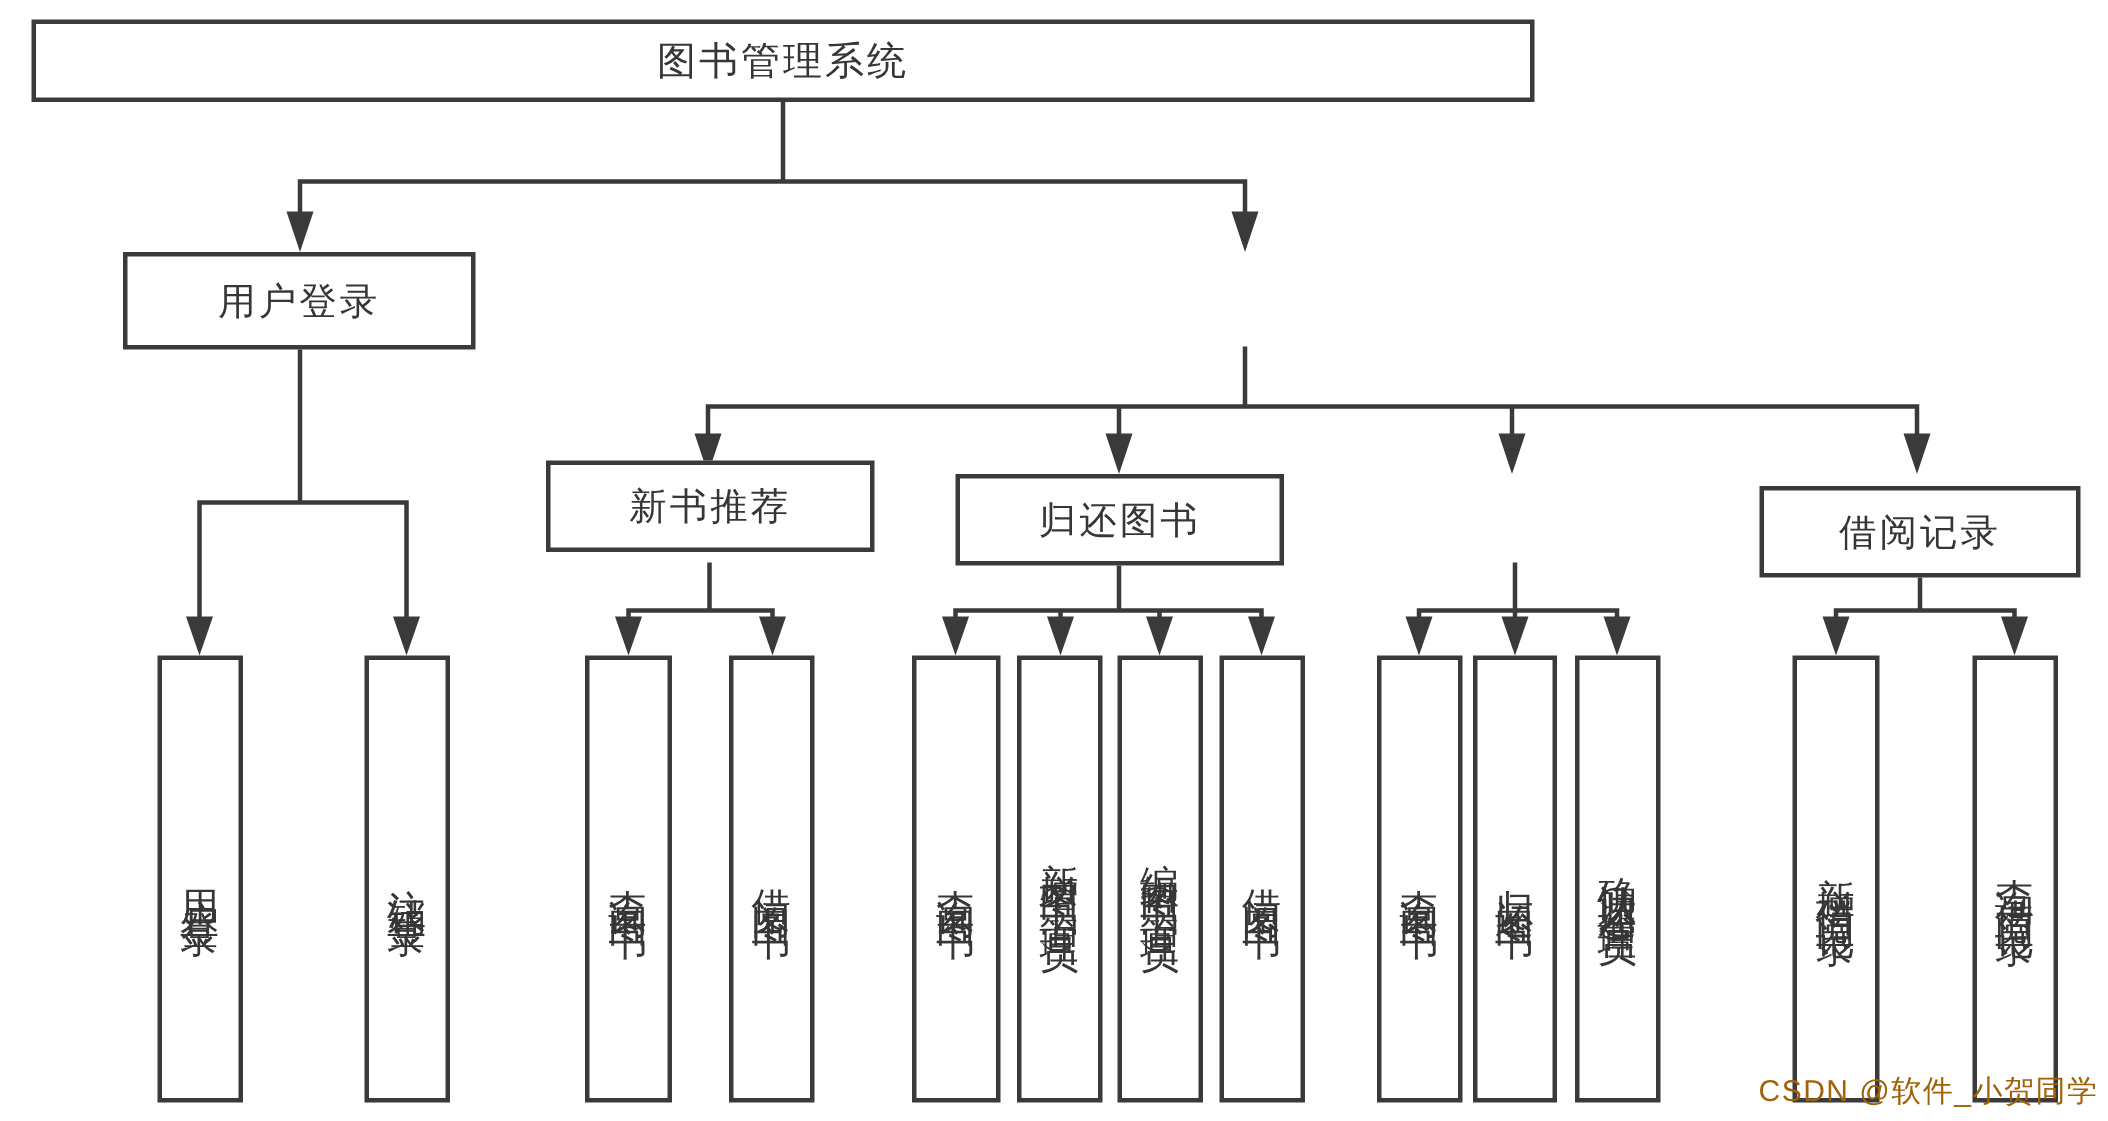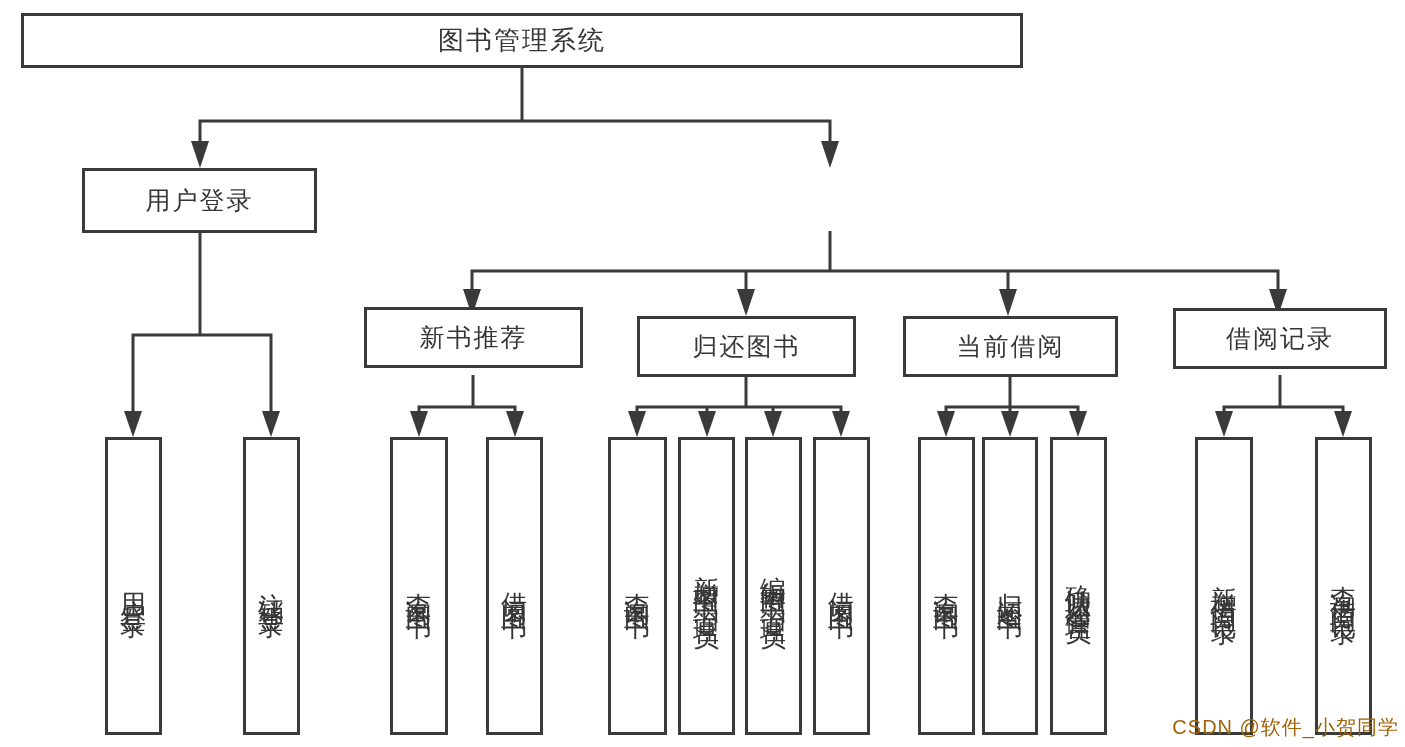--- a/index.html
+++ b/index.html
@@ -95,22 +95,21 @@
       <polygon points="1334,411 1352,411 1343,437"></polygon>
     </g>
   </svg>
 
   <div class="node h root" style="left:21px; top:13px; width:1002px; height:55px;">图书管理系统</div>
 
   <div class="node h" style="left:82px; top:168px; width:235px; height:65px;">用户登录</div>
 
   <div class="node h" style="left:364px; top:307px; width:219px; height:61px;">新书推荐</div>
   <div class="node h" style="left:637px; top:316px; width:219px; height:61px;">归还图书</div>
-  <div class="node h" style="left:903px; top:316px; width:215px; height:61px;">当前借阅</div>
-  <div class="node h" style="left:1173px; top:308px; width:214px; height:61px;">借阅记录</div>
+  <div class="node h" style="left:1173px; top:324px; width:214px; height:61px;">借阅记录</div>
 
   <div class="node v" style="left:105px; top:437px; width:57px; height:298px;">用户登录</div>
   <div class="node v" style="left:243px; top:437px; width:57px; height:298px;">注销登录</div>
 
   <div class="node v" style="left:390px; top:437px; width:58px; height:298px;">查询图书</div>
   <div class="node v" style="left:486px; top:437px; width:57px; height:298px;">借阅图书</div>
 
   <div class="node v" style="left:608px; top:437px; width:59px; height:298px;">查询图书</div>
   <div class="node v" style="left:678px; top:437px; width:57px; height:298px;">新增图书（管理员）</div>
   <div class="node v" style="left:745px; top:437px; width:57px; height:298px;">编辑图书（管理员）</div>

